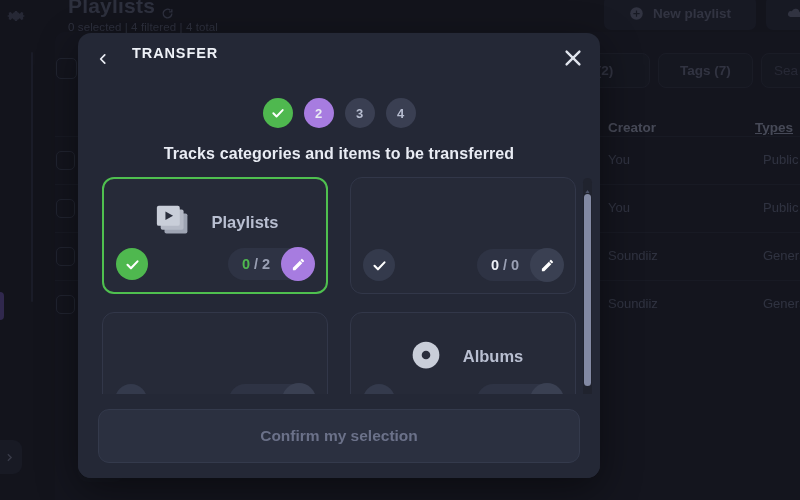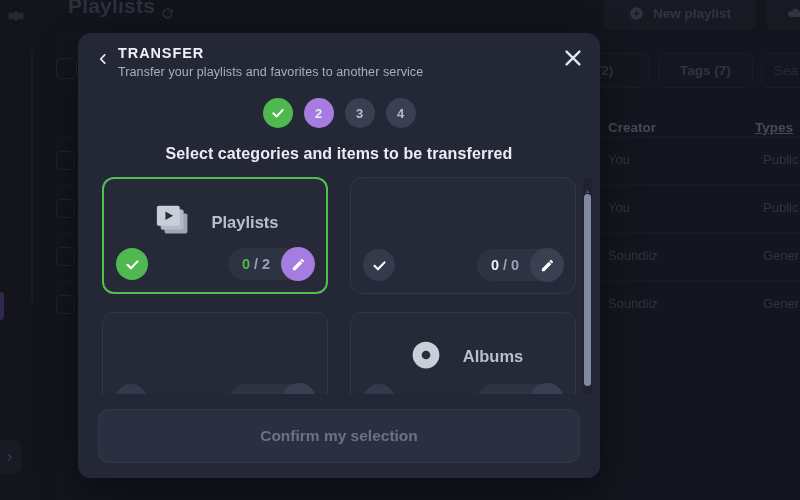--- a/index.html
+++ b/index.html
@@ -206,21 +206,21 @@
     width: 522px; height: 445px;
     background: #242836;
     border-radius: 13px;
     overflow: hidden;
     box-shadow: 0 12px 40px rgba(0,0,0,.45);
   }
 
   #modal-header {
     position: relative;
     height: 55px;
-    padding: 12px 16px 0 12px;
+    padding: 12px 16px 0 26px;
   }
 
   #back-arrow {
     position: absolute;
     left: 18px; top: 19px;
     width: 14px; height: 14px;
     color: #e8ebf2;
   }
 
   #modal-title {
@@ -440,20 +440,21 @@
 
   <div id="bg-header">
     <div class="bg-title">
       <span>Playlists</span>
       <span class="bg-refresh">
         <svg viewBox="0 0 24 24" fill="none" stroke="currentColor" stroke-width="2.5">
             <path d="M20 12a8 8 0 11-3-6.2M20 4v5h-5"></path>
           </svg>
       </span>
     </div>
+    <div class="bg-sub">0 selected | 4 filtered | 4 total</div>
   </div>
 
   <div class="bg-topbtn" id="btn-new-playlist">
     <span class="icon-circle-plus">
       <svg viewBox="0 0 24 24" fill="currentColor">
           <circle cx="12" cy="12" r="10"></circle>
           <path d="M11 7h2v10h-2zM7 11h10v2H7z" fill="#252937"></path>
         </svg>
     </span>
     <span>New playlist</span>
@@ -519,40 +520,39 @@
 
 <div id="modal">
 
   <div id="modal-header">
     <span id="back-arrow">
       <svg viewBox="0 0 24 24" fill="none" stroke="currentColor" stroke-width="3" stroke-linecap="round" stroke-linejoin="round">
           <path d="M15 5l-7 7 7 7"></path>
         </svg>
     </span>
     <div id="modal-title">TRANSFER</div>
-    <div id="modal-sub">Transfer your playlists and favorites to another service</div>
     <span id="close-btn">
       <svg viewBox="0 0 24 24" fill="none" stroke="currentColor" stroke-width="2.6" stroke-linecap="round">
           <path d="M5 5l14 14M19 5L5 19"></path>
         </svg>
     </span>
   </div>
 
   <div id="steps">
     <div class="step done">
       <svg viewBox="0 0 24 24" fill="none" stroke="currentColor" stroke-width="3.4" stroke-linecap="round" stroke-linejoin="round">
           <path d="M4 12.5l5.5 5.5L20 7"></path>
         </svg>
     </div>
     <div class="step current">2</div>
     <div class="step todo">3</div>
     <div class="step todo">4</div>
   </div>
 
-  <div id="select-heading">Select categories and items to be transferred</div>
+  <div id="select-heading">Tracks categories and items to be transferred</div>
 
   <div id="cards-scroll">
     <div id="cards-grid">
 
       <div class="cat-card selected">
         <div class="card-top">
           <span class="card-icon">
             <svg viewBox="0 0 48 44" fill="none">
               <rect x="13" y="13" width="24" height="21" rx="2" fill="#9ea4b3"></rect>
               <rect x="9" y="9" width="24" height="21" rx="2" fill="#b4b9c6"></rect>

